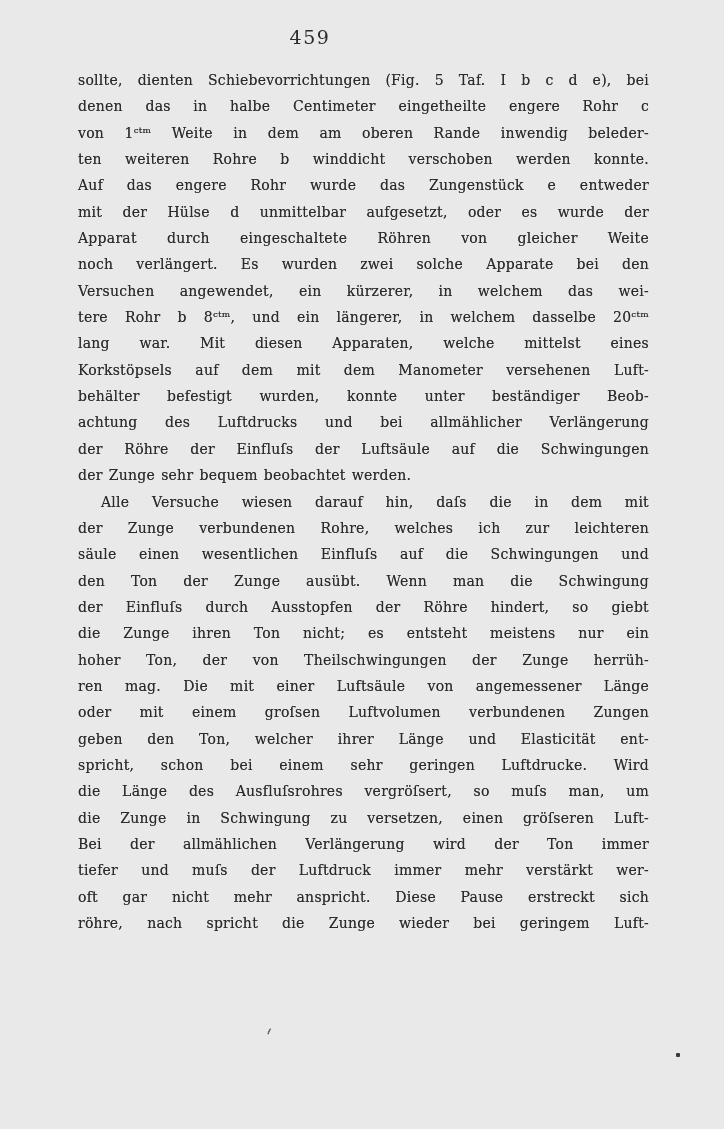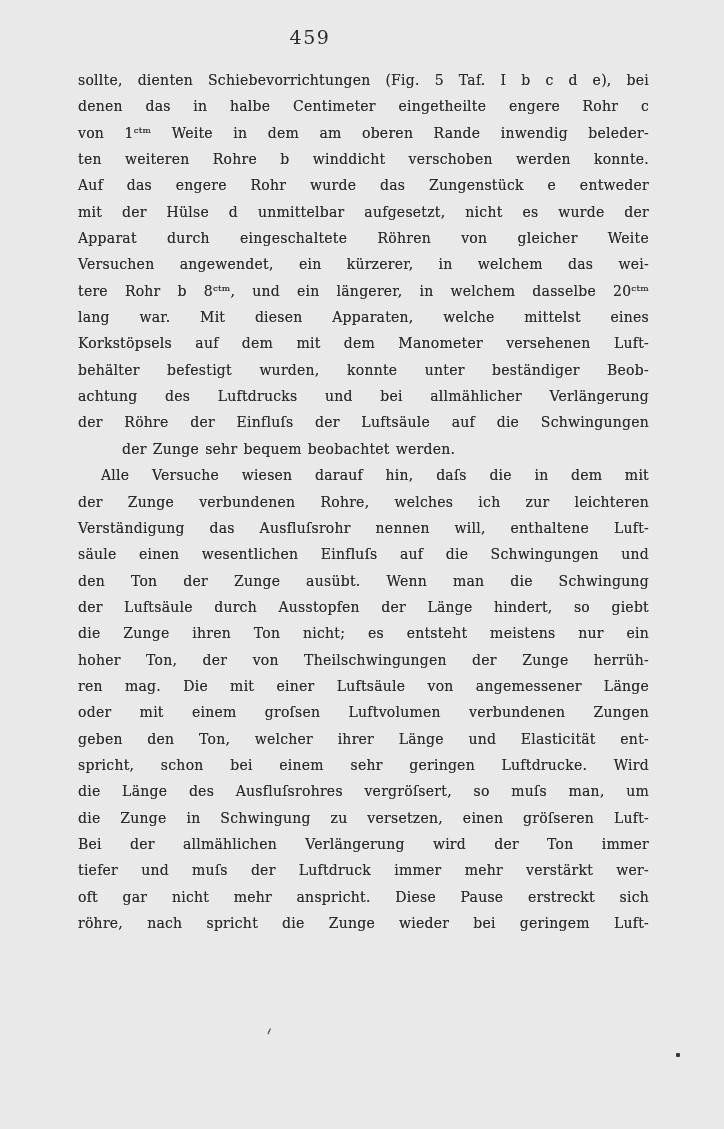--- a/index.html
+++ b/index.html
@@ -31,21 +31,21 @@
     height:26.35px;
     letter-spacing:0.25px;
     word-spacing:0.10em;
     text-align:justify;
     text-align-last:justify;
     white-space:nowrap; 
     white-space:normal;
     overflow:visible;
     text-shadow: 0 0 0.5px rgba(20,20,20,0.55);
   }
-  .line.par-end { text-align-last:left;margin-left:44px; }
+  .line.par-end { text-align-last:left; }
   .line.indent { padding-left:23px; }
   .ink-speck-1 {
     position:absolute; left:268px; top:1028px;
     width:3px; height:7px;
     border-left:2px solid #4a4a4a;
     border-radius:60% 40% 50% 50%;
     transform:rotate(24deg);
     opacity:0.8;
   }
   .ink-speck-2 {
@@ -63,39 +63,39 @@
   <div class="page-number">459</div>
 
   <div class="text-block">
 
     <div>
       <div class="line">sollte, dienten Schiebevorrichtungen (Fig. 5 Taf. I b c d e), bei</div>
       <div class="line">denen das in halbe Centimeter eingetheilte engere Rohr c</div>
       <div class="line">von 1ᶜᵗᵐ Weite in dem am oberen Rande inwendig beleder-</div>
       <div class="line">ten weiteren Rohre b winddicht verschoben werden konnte.</div>
       <div class="line">Auf das engere Rohr wurde das Zungenstück e entweder</div>
-      <div class="line">mit der Hülse d unmittelbar aufgesetzt, nicht es wurde der</div>
+      <div class="line">mit der Hülse d unmittelbar aufgesetzt, oder es wurde der</div>
       <div class="line">Apparat durch eingeschaltete Röhren von gleicher Weite</div>
+      <div class="line">noch verlängert. Es wurden zwei solche Apparate bei den</div>
       <div class="line">Versuchen angewendet, ein kürzerer, in welchem das wei-</div>
       <div class="line">tere Rohr b 8ᶜᵗᵐ, und ein längerer, in welchem dasselbe 20ᶜᵗᵐ</div>
       <div class="line">lang war. Mit diesen Apparaten, welche mittelst eines</div>
       <div class="line">Korkstöpsels auf dem mit dem Manometer versehenen Luft-</div>
       <div class="line">behälter befestigt wurden, konnte unter beständiger Beob-</div>
       <div class="line">achtung des Luftdrucks und bei allmählicher Verlängerung</div>
       <div class="line">der Röhre der Einfluſs der Luftsäule auf die Schwingungen</div>
       <div class="line par-end">der Zunge sehr bequem beobachtet werden.</div>
     </div>
 
     <div>
       <div class="line indent">Alle Versuche wiesen darauf hin, daſs die in dem mit</div>
       <div class="line">der Zunge verbundenen Rohre, welches ich zur leichteren</div>
-      <div class="line">Verständigung das Ausfluſsrohr nennen will, enthaltene Luft-</div>
       <div class="line">säule einen wesentlichen Einfluſs auf die Schwingungen und</div>
       <div class="line">den Ton der Zunge ausübt. Wenn man die Schwingung</div>
-      <div class="line">der Luftsäule durch Ausstopfen der Länge hindert, so giebt</div>
+      <div class="line">der Einfluſs durch Ausstopfen der Röhre hindert, so giebt</div>
       <div class="line">die Zunge ihren Ton nicht; es entsteht meistens nur ein</div>
       <div class="line">hoher Ton, der von Theilschwingungen der Zunge herrüh-</div>
       <div class="line">ren mag. Die mit einer Luftsäule von angemessener Länge</div>
       <div class="line">oder mit einem groſsen Luftvolumen verbundenen Zungen</div>
       <div class="line">geben den Ton, welcher ihrer Länge und Elasticität ent-</div>
       <div class="line">spricht, schon bei einem sehr geringen Luftdrucke. Wird</div>
       <div class="line">die Länge des Ausfluſsrohres vergröſsert, so muſs man, um</div>
       <div class="line">die Zunge in Schwingung zu versetzen, einen gröſseren Luft-</div>
       <div class="line">Bei der allmählichen Verlängerung wird der Ton immer</div>
       <div class="line">tiefer und muſs der Luftdruck immer mehr verstärkt wer-</div>

